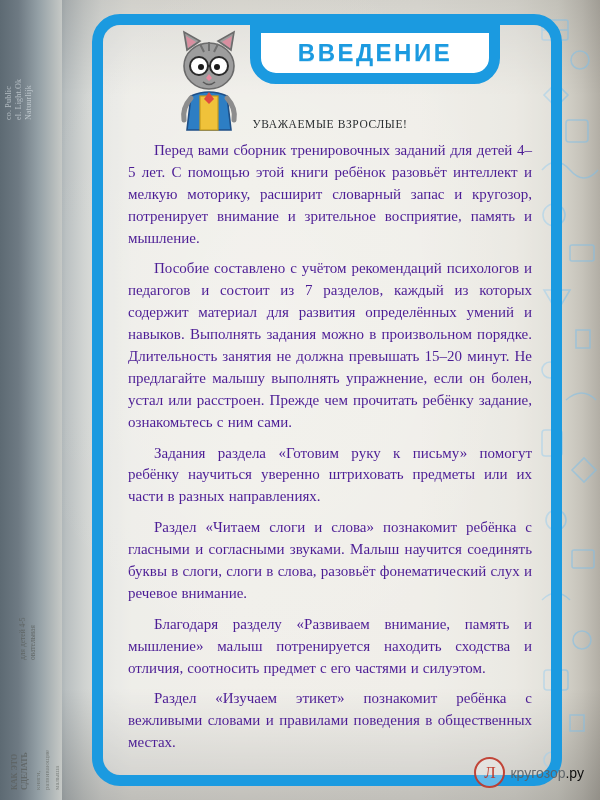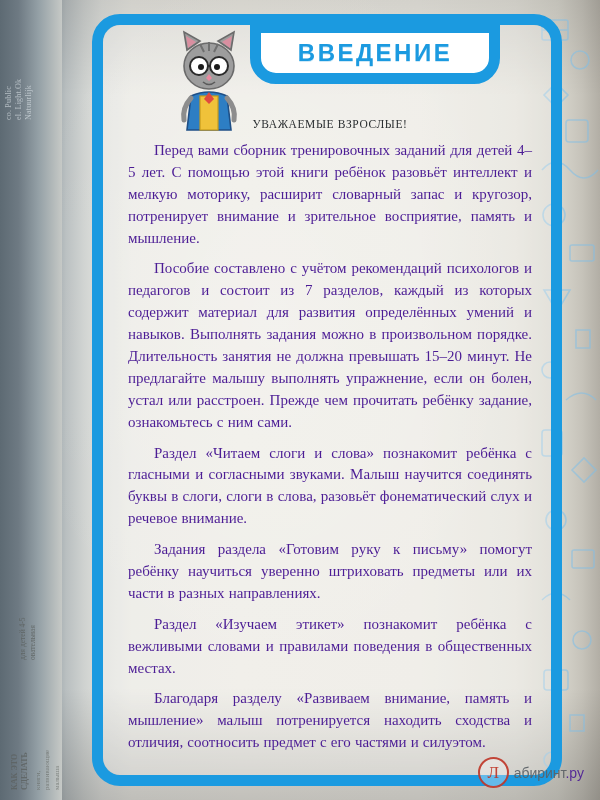--- a/index.html
+++ b/index.html
@@ -121,21 +121,21 @@
   .logo-badge{
     width:27px;height:27px;border-radius:50%;
     border:2px solid #c0392b;color:#c0392b;
     font-family:"Liberation Serif", serif;font-size:17px;
     display:flex;align-items:center;justify-content:center;
     background:rgba(255,255,255,.35);
   }
   .logo-text{
     font-family:"Liberation Sans", sans-serif;font-size:14px;color:#5b6166;
   }
-  .logo-text .ru{color:#4c1d95;margin-top:16px;}
+  .logo-text .ru{color:#000000;margin-top:16px;}
 </style>
 </head>
 <body>
 
 <div class="photo"></div>
 
 <div class="spine"></div>
 <div class="spine-text">co. Public
 el. Light.Ok
 Natuurlijk</div>
@@ -209,23 +209,23 @@
   </svg>
 
   <div class="title-plaque">
     <span class="title-text">ВВЕДЕНИЕ</span>
   </div>
 
   <div class="content">
     <div class="salutation letter-sp">УВАЖАЕМЫЕ  ВЗРОСЛЫЕ!</div>
     <p class="par">Перед вами сборник тренировочных заданий для детей 4–5 лет. С помощью этой книги ребёнок разовьёт интеллект и мелкую моторику, расширит словарный запас и кругозор, потренирует внимание и зрительное восприятие, память и мышление.</p>
     <p class="par">Пособие составлено с учётом рекомендаций психологов и педагогов и состоит из 7 разделов, каждый из которых содержит материал для развития определённых умений и навыков. Выполнять задания можно в произвольном порядке. Длительность занятия не должна превышать 15–20 минут. Не предлагайте малышу выполнять упражнение, если он болен, устал или расстроен. Прежде чем прочитать ребёнку задание, ознакомьтесь с ним сами.</p>
+    <p class="par">Задания раздела «Готовим руку к письму» помогут ребёнку научиться уверенно штриховать предметы или их части в разных направлениях.</p>
     <p class="par">Раздел «Читаем слоги и слова» познакомит ребёнка с гласными и согласными звуками. Малыш научится соединять буквы в слоги, слоги в слова, разовьёт фонематический слух и речевое внимание.</p>
-    <p class="par">Задания раздела «Готовим руку к письму» помогут ребёнку научиться уверенно штриховать предметы или их части в разных направлениях.</p>
+    <p class="par">Благодаря разделу «Развиваем внимание, память и мышление» малыш потренируется находить сходства и отличия, соотносить предмет с его частями и силуэтом.</p>
     <p class="par">Раздел «Изучаем этикет» познакомит ребёнка с вежливыми словами и правилами поведения в общественных местах.</p>
-    <p class="par">Благодаря разделу «Развиваем внимание, память и мышление» малыш потренируется находить сходства и отличия, соотносить предмет с его частями и силуэтом.</p>
   </div>
 </div>
 
 <div class="logo">
   <span class="logo-badge">Л</span>
-  <span class="logo-text"><span>абиринт</span><span class="ru">.ру</span></span>
+  <span class="logo-text"><span>кругозор</span><span class="ru">.ру</span></span>
 </div>
 
 </body></html>

